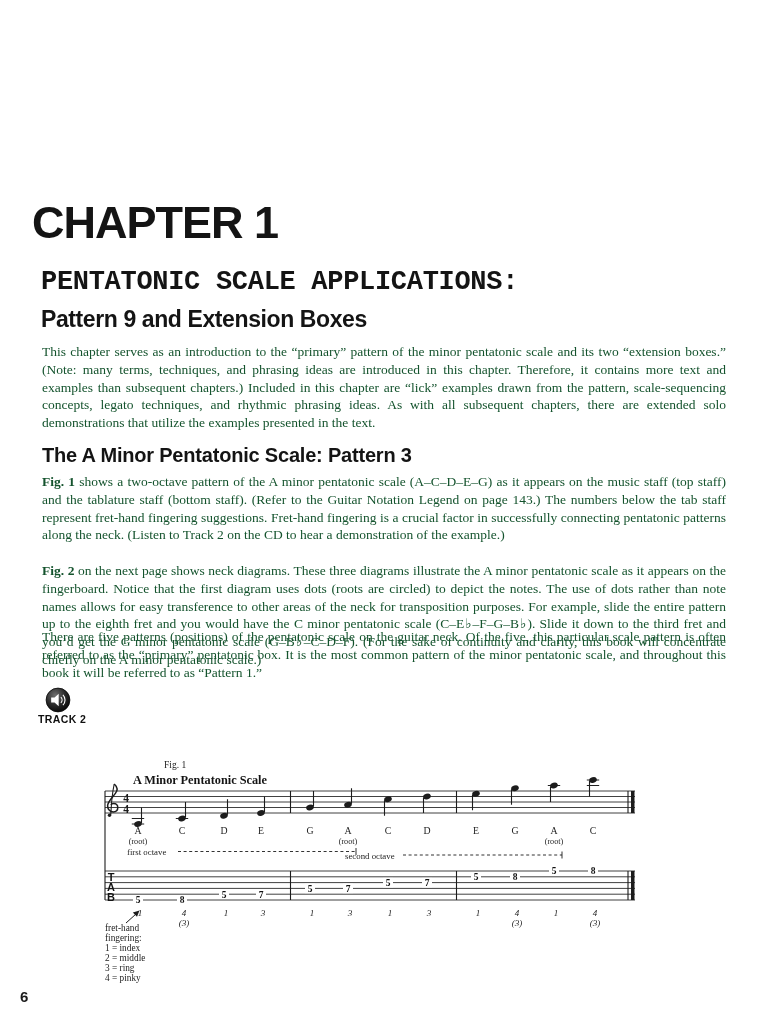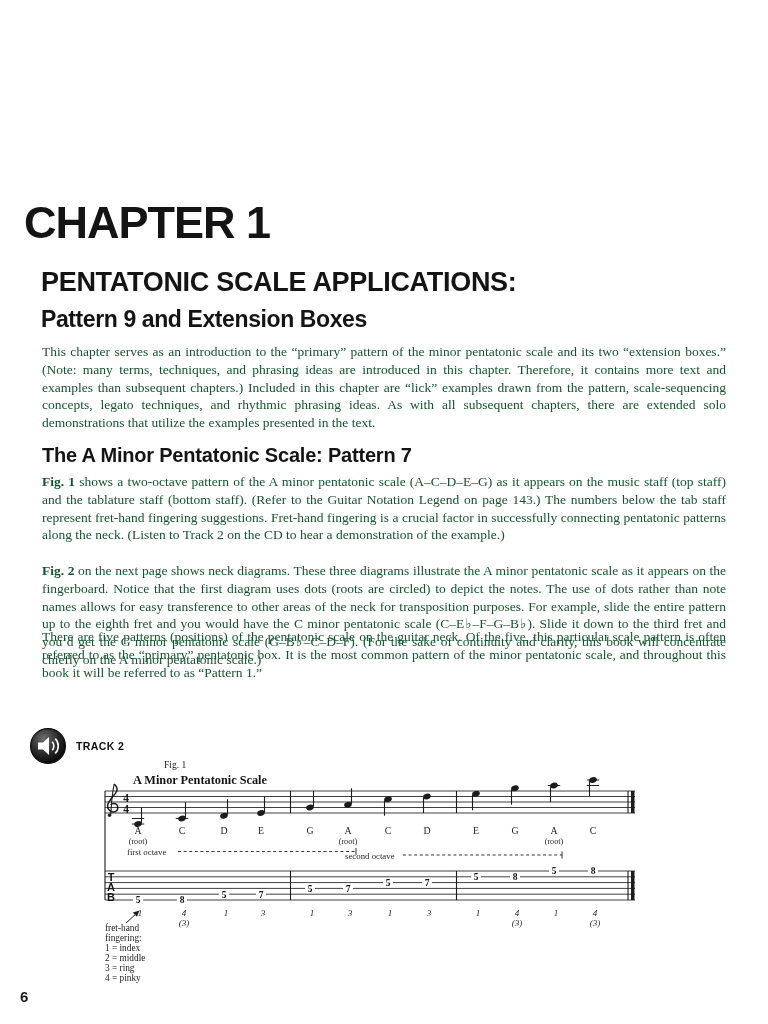--- a/index.html
+++ b/index.html
@@ -1,40 +1,40 @@
 <!DOCTYPE html>
 <html><head>
 <meta charset="utf-8">
 <style>
   html,body{margin:0;padding:0;background:#e8e8e8;}
   .page{
     position:relative;width:768px;height:1024px;background:#ffffff;
     font-family:"Liberation Serif",serif;color:#1d1d1d;overflow:hidden;
     margin:0 auto;
   }
-  .h-chapter{position:absolute;left:24px;top:197px;margin:0;
+  .h-chapter{position:absolute;left:32px;top:197px;margin:0;
     font-family:"Liberation Sans",sans-serif;font-weight:bold;font-size:45px;
     letter-spacing:-1px;color:#141414;}
   .h-title1{position:absolute;left:41px;top:267px;margin:0;
-    font-family:Liberation Sans, sans-serif;font-weight:bold;font-size:27px;
+    font-family:Liberation Mono, monospace;font-weight:bold;font-size:27px;
     letter-spacing:-0.3px;color:#141414;}
   .h-title2{position:absolute;left:41px;top:306px;margin:0;
     font-family:"Liberation Sans",sans-serif;font-weight:bold;font-size:23px;
     letter-spacing:-0.4px;color:#141414;}
   .h-section{position:absolute;left:42px;top:444px;margin:0;
     font-family:"Liberation Sans",sans-serif;font-weight:bold;font-size:20px;
     letter-spacing:-0.2px;color:#141414;}
   .body{position:absolute;left:42px;width:684px;margin:0;
     font-size:13.5px;line-height:17.8px;text-align:justify;color:#14532d;}
   #p1{top:343px}
   #p2{top:473px}
   #p3{top:562px}
   #p4{top:628px}
   .lead{font-weight:bold}
-  .track{position:absolute;left:29px;top:727px;height:38px;display:flex;align-items:center;}
+  .track{position:absolute;left:29px;top:687px;height:38px;display:flex;align-items:center;flex-direction:column;}
   .track-label{font-family:"Liberation Sans",sans-serif;font-weight:bold;font-size:10.5px;
     letter-spacing:0.4px;color:#101010;margin-left:9px;}
   #figure-svg{position:absolute;left:0;top:750px;}
   .pagenum{position:absolute;left:20px;top:988px;
     font-family:"Liberation Sans",sans-serif;font-weight:bold;font-size:15px;color:#1a1a1a;}
 
   
   .f-figlabel{font:9.5px "Liberation Serif",serif;fill:#1c1c1c}
   .f-title{font:bold 12.3px "Liberation Serif",serif;fill:#141414}
   .f-timesig{font:bold 11.5px "Liberation Serif",serif;text-anchor:middle;fill:#1c1c1c}
@@ -56,21 +56,21 @@
 <body>
 
 <div class="page">
 
   <h1 class="h-chapter">CHAPTER 1</h1>
   <h2 class="h-title1">PENTATONIC SCALE APPLICATIONS:</h2>
   <h3 class="h-title2">Pattern 9 and Extension Boxes</h3>
 
   <p class="body" id="p1">This chapter serves as an introduction to the “primary” pattern of the minor pentatonic scale and its two “extension boxes.” (Note: many terms, techniques, and phrasing ideas are introduced in this chapter. Therefore, it contains more text and examples than subsequent chapters.) Included in this chapter are “lick” examples drawn from the pattern, scale-sequencing concepts, legato techniques, and rhythmic phrasing ideas. As with all subsequent chapters, there are extended solo demonstrations that utilize the examples presented in the text.</p>
 
-  <h4 class="h-section">The A Minor Pentatonic Scale: Pattern 7</h4>
+  <h4 class="h-section">The A Minor Pentatonic Scale: Pattern 3</h4>
 
   <p class="body" id="p2"><span class="lead">Fig. 1</span><span> shows a two-octave pattern of the A minor pentatonic scale (A–C–D–E–G) as it appears on the music staff (top staff) and the tablature staff (bottom staff). (Refer to the Guitar Notation Legend on page 143.) The numbers below the tab staff represent fret-hand fingering suggestions. Fret-hand fingering is a crucial factor in successfully connecting pen­tatonic patterns along the neck. (Listen to Track 2 on the CD to hear a demonstration of the example.)</span></p>
 
   <p class="body" id="p3"><span class="lead">Fig. 2</span><span> on the next page shows neck diagrams. These three diagrams illustrate the A minor pentatonic scale as it appears on the fingerboard. Notice that the first diagram uses dots (roots are circled) to depict the notes. The use of dots rather than note names allows for easy transference to other areas of the neck for transposition purposes. For example, slide the entire pattern up to the eighth fret and you would have the C minor pentatonic scale (C–E♭–F–G–B♭). Slide it down to the third fret and you’d get the G minor pentatonic scale (G–B♭–C–D–F). (For the sake of continuity and clarity, this book will concentrate chiefly on the A minor pentatonic scale.)</span></p>
 
   <p class="body" id="p4">There are five patterns (positions) of the pentatonic scale on the guitar neck. Of the five, this particular scale pattern is often referred to as the “primary” pentatonic box. It is the most common pattern of the minor pentatonic scale, and throughout this book it will be referred to as “Pattern 1.”</p>
 
   <div class="track">
     <svg width="38" height="38" viewBox="-19 -19 38 38">
       <defs>

